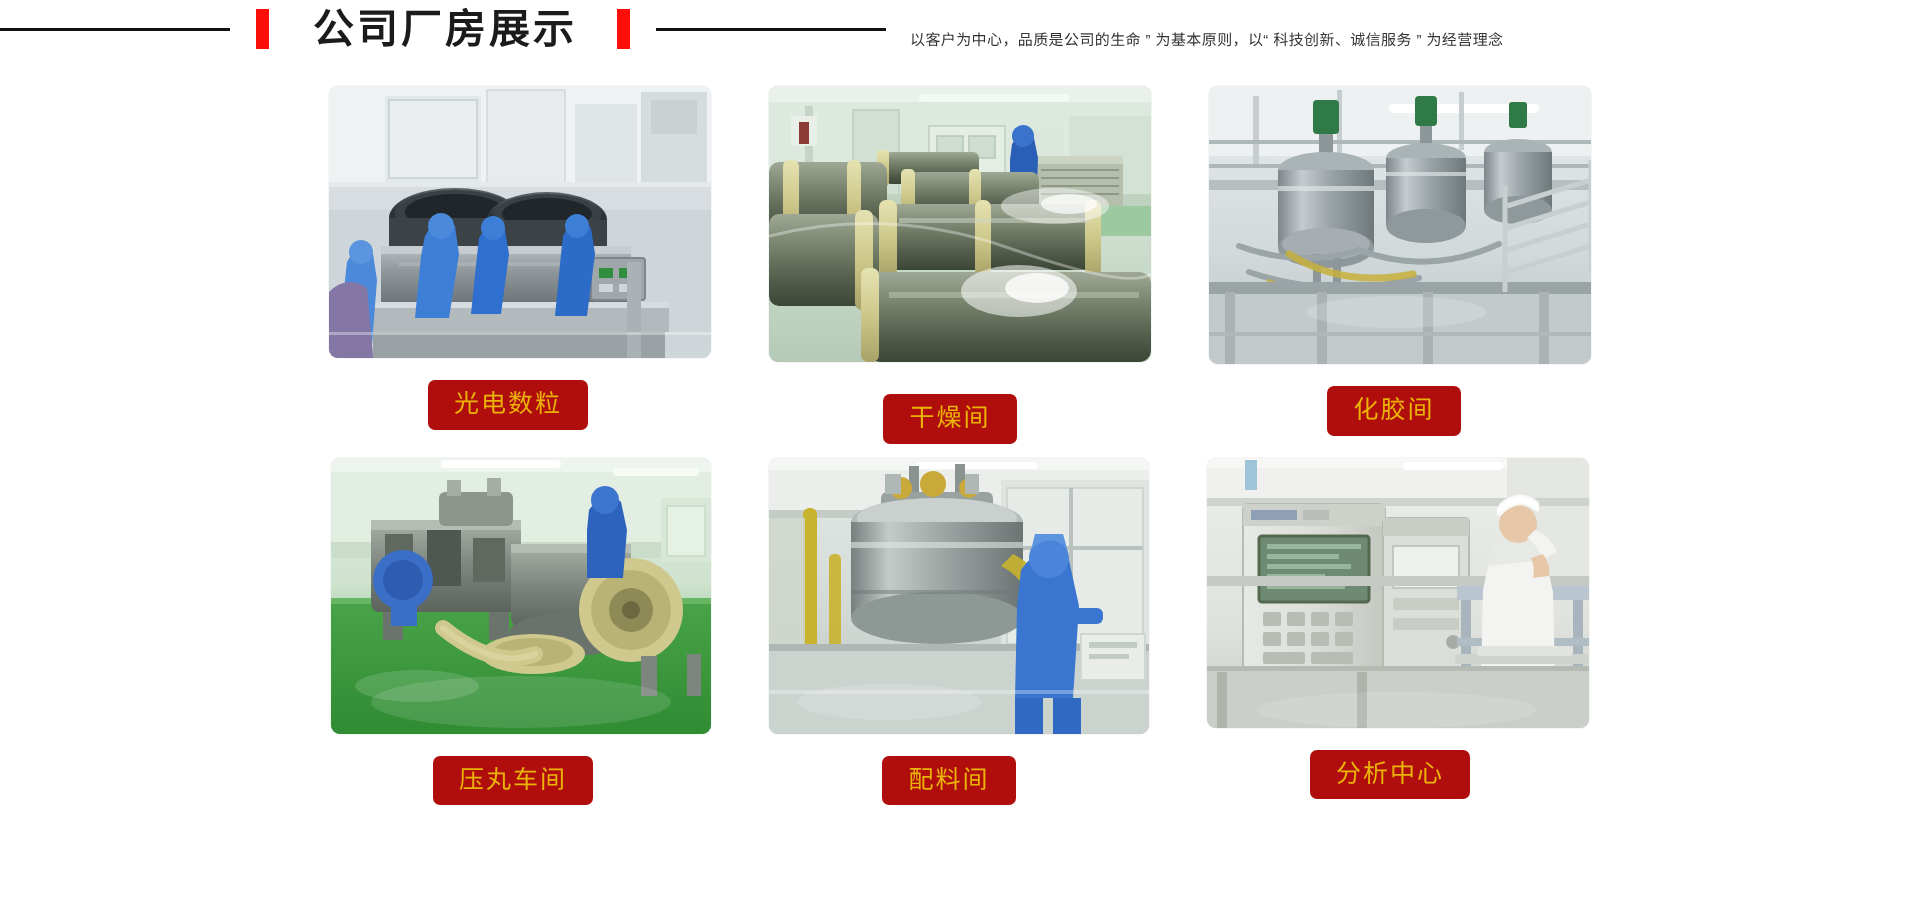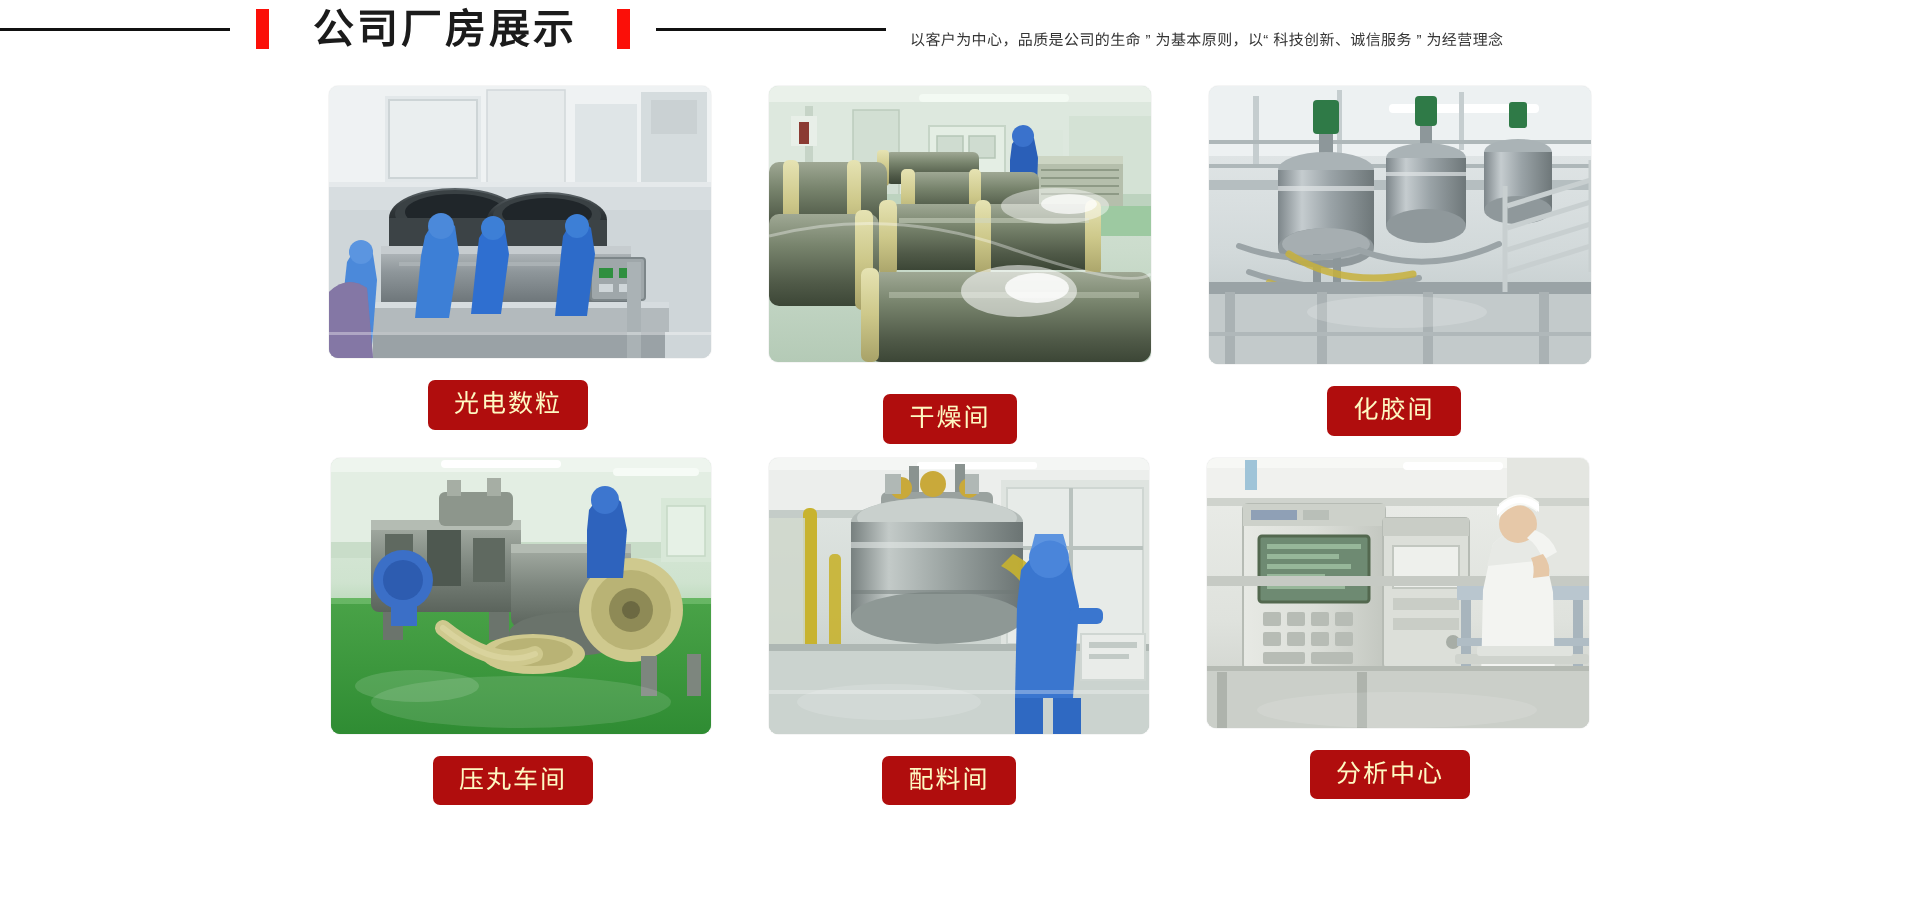--- a/index.html
+++ b/index.html
@@ -113,21 +113,21 @@
   .cell.r1c1 .photo { width: 382px; height: 272px; }
   .cell.r1c2 .photo { width: 382px; height: 276px; }
   .cell.r1c3 .photo { width: 382px; height: 278px; }
   .cell.r2c1 .photo { width: 380px; height: 276px; }
   .cell.r2c2 .photo { width: 380px; height: 276px; }
   .cell.r2c3 .photo { width: 382px; height: 270px; }
 
   .caption {
     margin-top: 22px;
     background: #b00d0d;
-    color: #fef9c3;
+    color: #eab308;
     font-size: 25px;
     letter-spacing: 2px;
     border-radius: 7px;
     padding: 10px 26px 12px 26px;
     line-height: 1.1;
     text-align: center;
     white-space: nowrap;
     border: none;
     font-family: "Liberation Sans", "DejaVu Sans", sans-serif;
     cursor: pointer;

